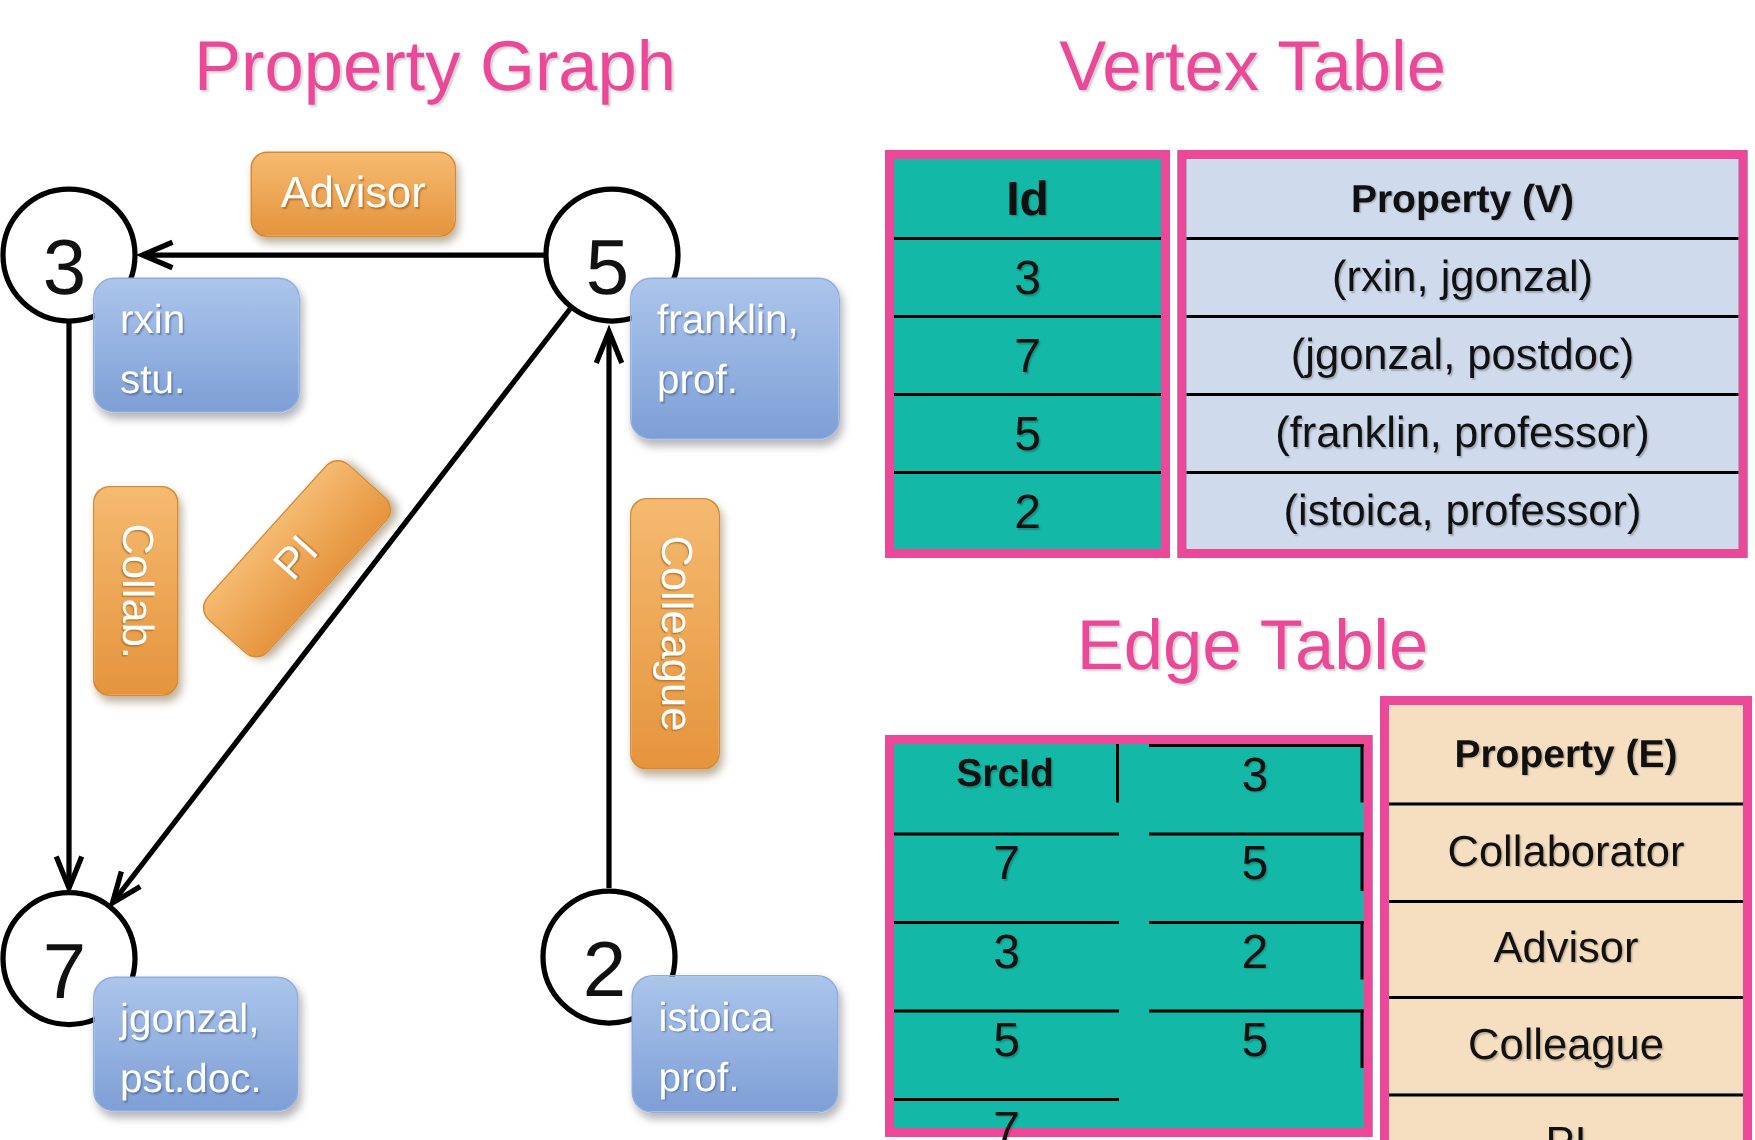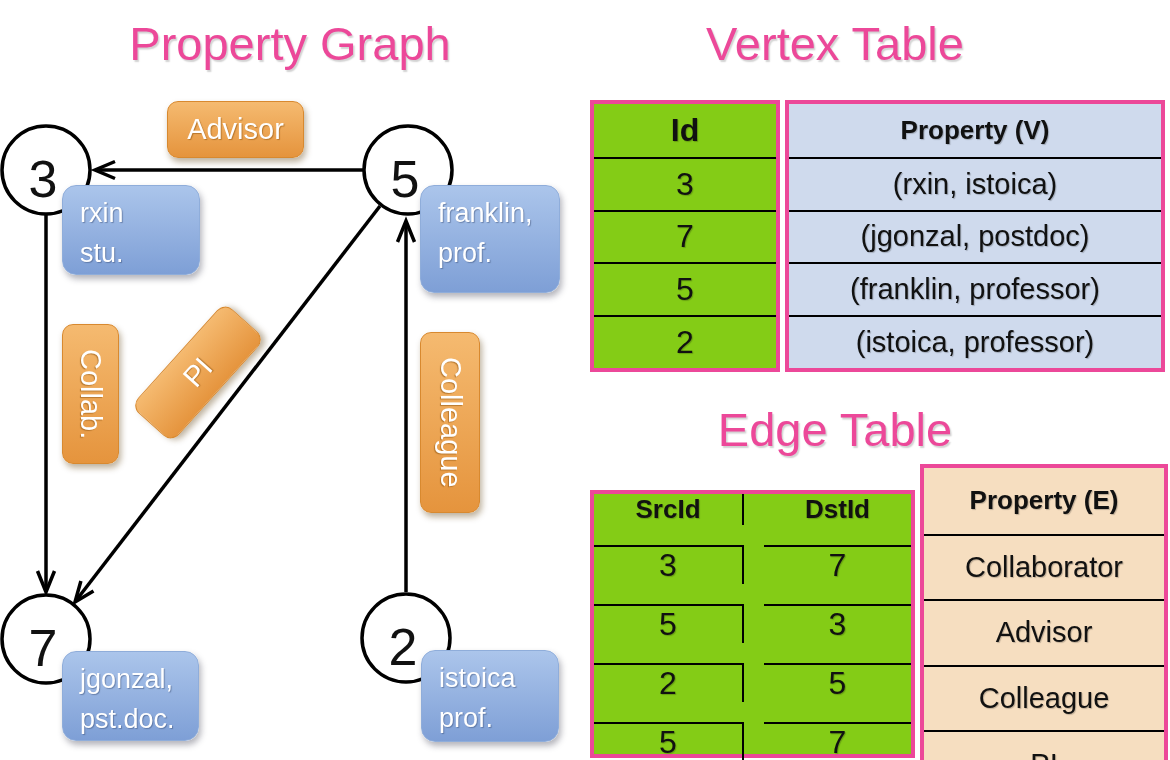--- a/index.html
+++ b/index.html
@@ -38,21 +38,21 @@
     box-shadow:2px 4px 6px rgba(90,60,10,0.4);
     display:flex;align-items:center;justify-content:center;
     font-size:29px;box-sizing:border-box;
     text-shadow:1px 1px 1px rgba(150,90,20,0.6);
   }
   .edge-label.vertical{writing-mode:vertical-rl;}
   #edge-label-pi{transform:rotate(-48deg);}
 
   
   .subtable{
-    position:absolute;box-sizing:border-box;border:4px solid #ec4899;background:#84cc16;
+    position:absolute;box-sizing:border-box;border:6px solid #ec4899;background:#14b8a6;
     display:grid;
   }
   .subtable .cell{
     display:flex;align-items:center;justify-content:center;
     font-size:29px;box-sizing:border-box;
     text-shadow:1px 1px 1px rgba(0,0,0,0.22);
   }
   .subtable .cell.rowline{border-top:2px solid #000;}
   .subtable .cell.colline{border-right:2px solid #000;}
   .subtable .cell.head{font-weight:700;font-size:26px;}
@@ -127,29 +127,28 @@
 
   <div class="subtable" id="vt-id">
     <div class="cell head num">Id</div>
     <div class="cell num rowline">3</div>
     <div class="cell num rowline">7</div>
     <div class="cell num rowline">5</div>
     <div class="cell num rowline">2</div>
   </div>
   <div class="subtable" id="vt-prop">
     <div class="cell head fill-v">Property (V)</div>
-    <div class="cell fill-v rowline">(rxin, istoica)</div>
+    <div class="cell fill-v rowline">(rxin, jgonzal)</div>
     <div class="cell fill-v rowline">(jgonzal, postdoc)</div>
     <div class="cell fill-v rowline">(franklin, professor)</div>
     <div class="cell fill-v rowline">(istoica, professor)</div>
   </div>
 
   <div class="subtable" id="et-ids">
     <div class="cell head colline">SrcId</div>
-    <div class="cell head">DstId</div>
     <div class="cell num rowline colline">3</div>
     <div class="cell num rowline">7</div>
     <div class="cell num rowline colline">5</div>
     <div class="cell num rowline">3</div>
     <div class="cell num rowline colline">2</div>
     <div class="cell num rowline">5</div>
     <div class="cell num rowline colline">5</div>
     <div class="cell num rowline">7</div>
   </div>
   <div class="subtable" id="et-prop">

